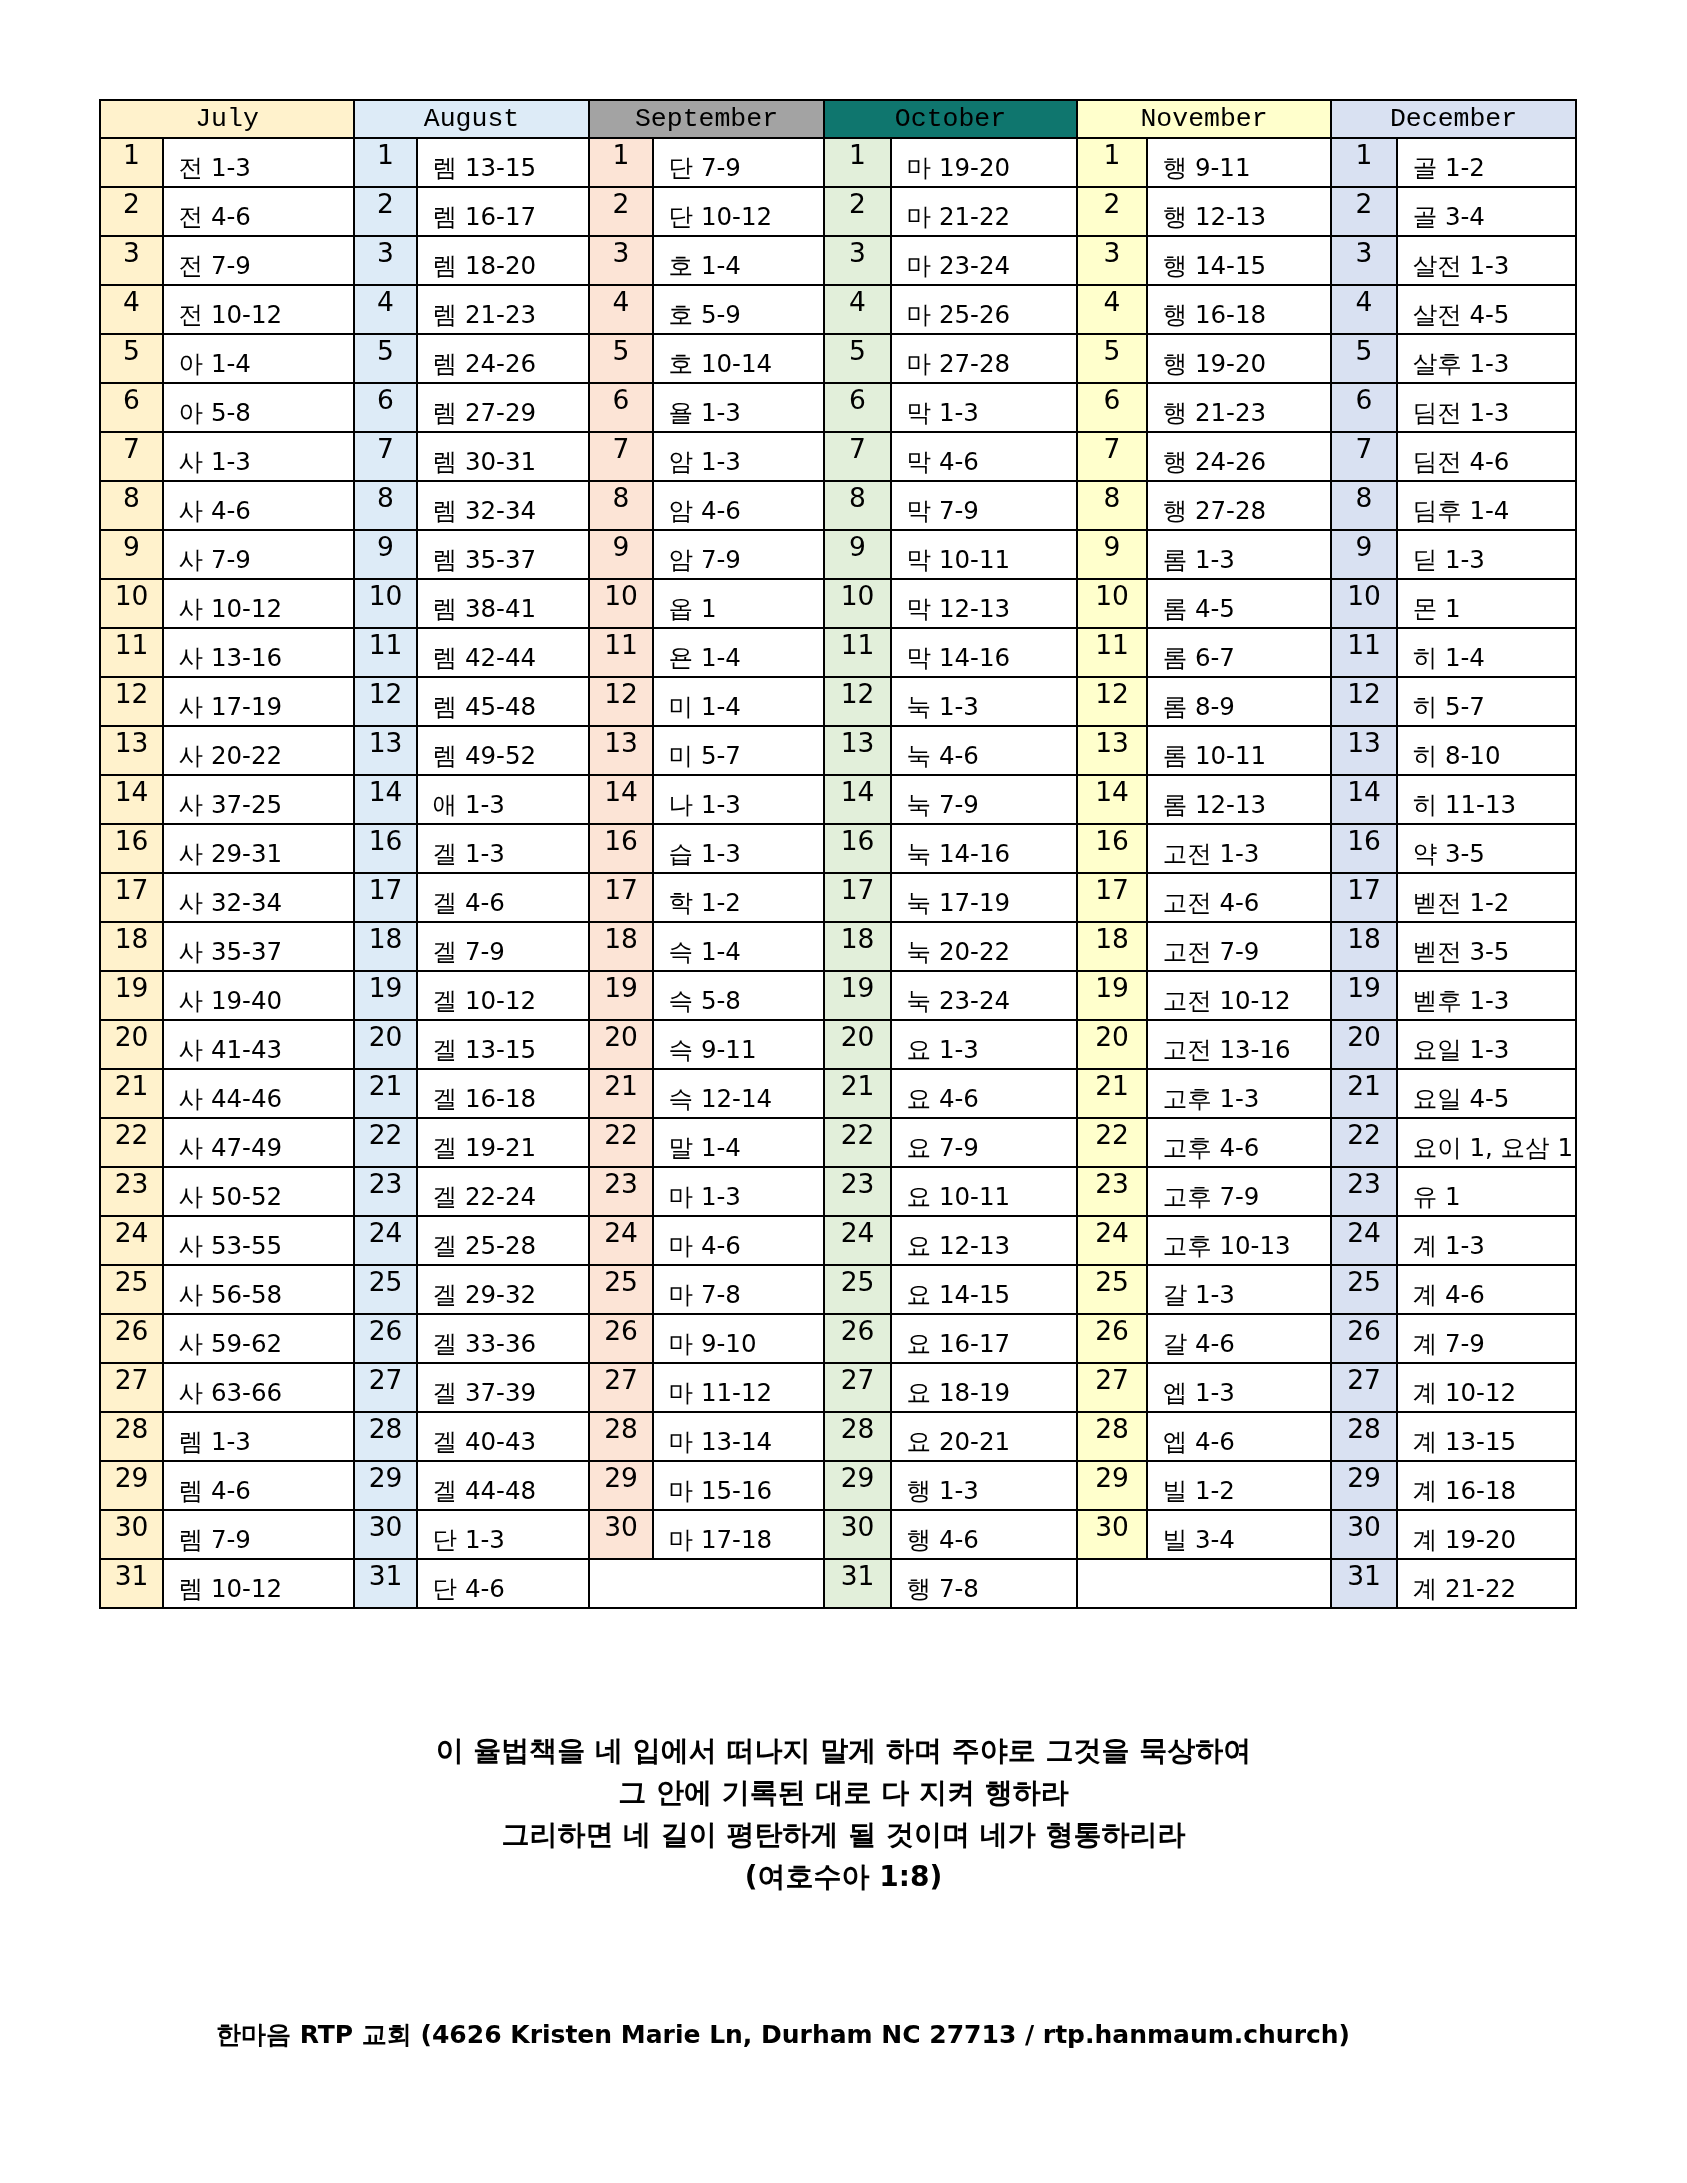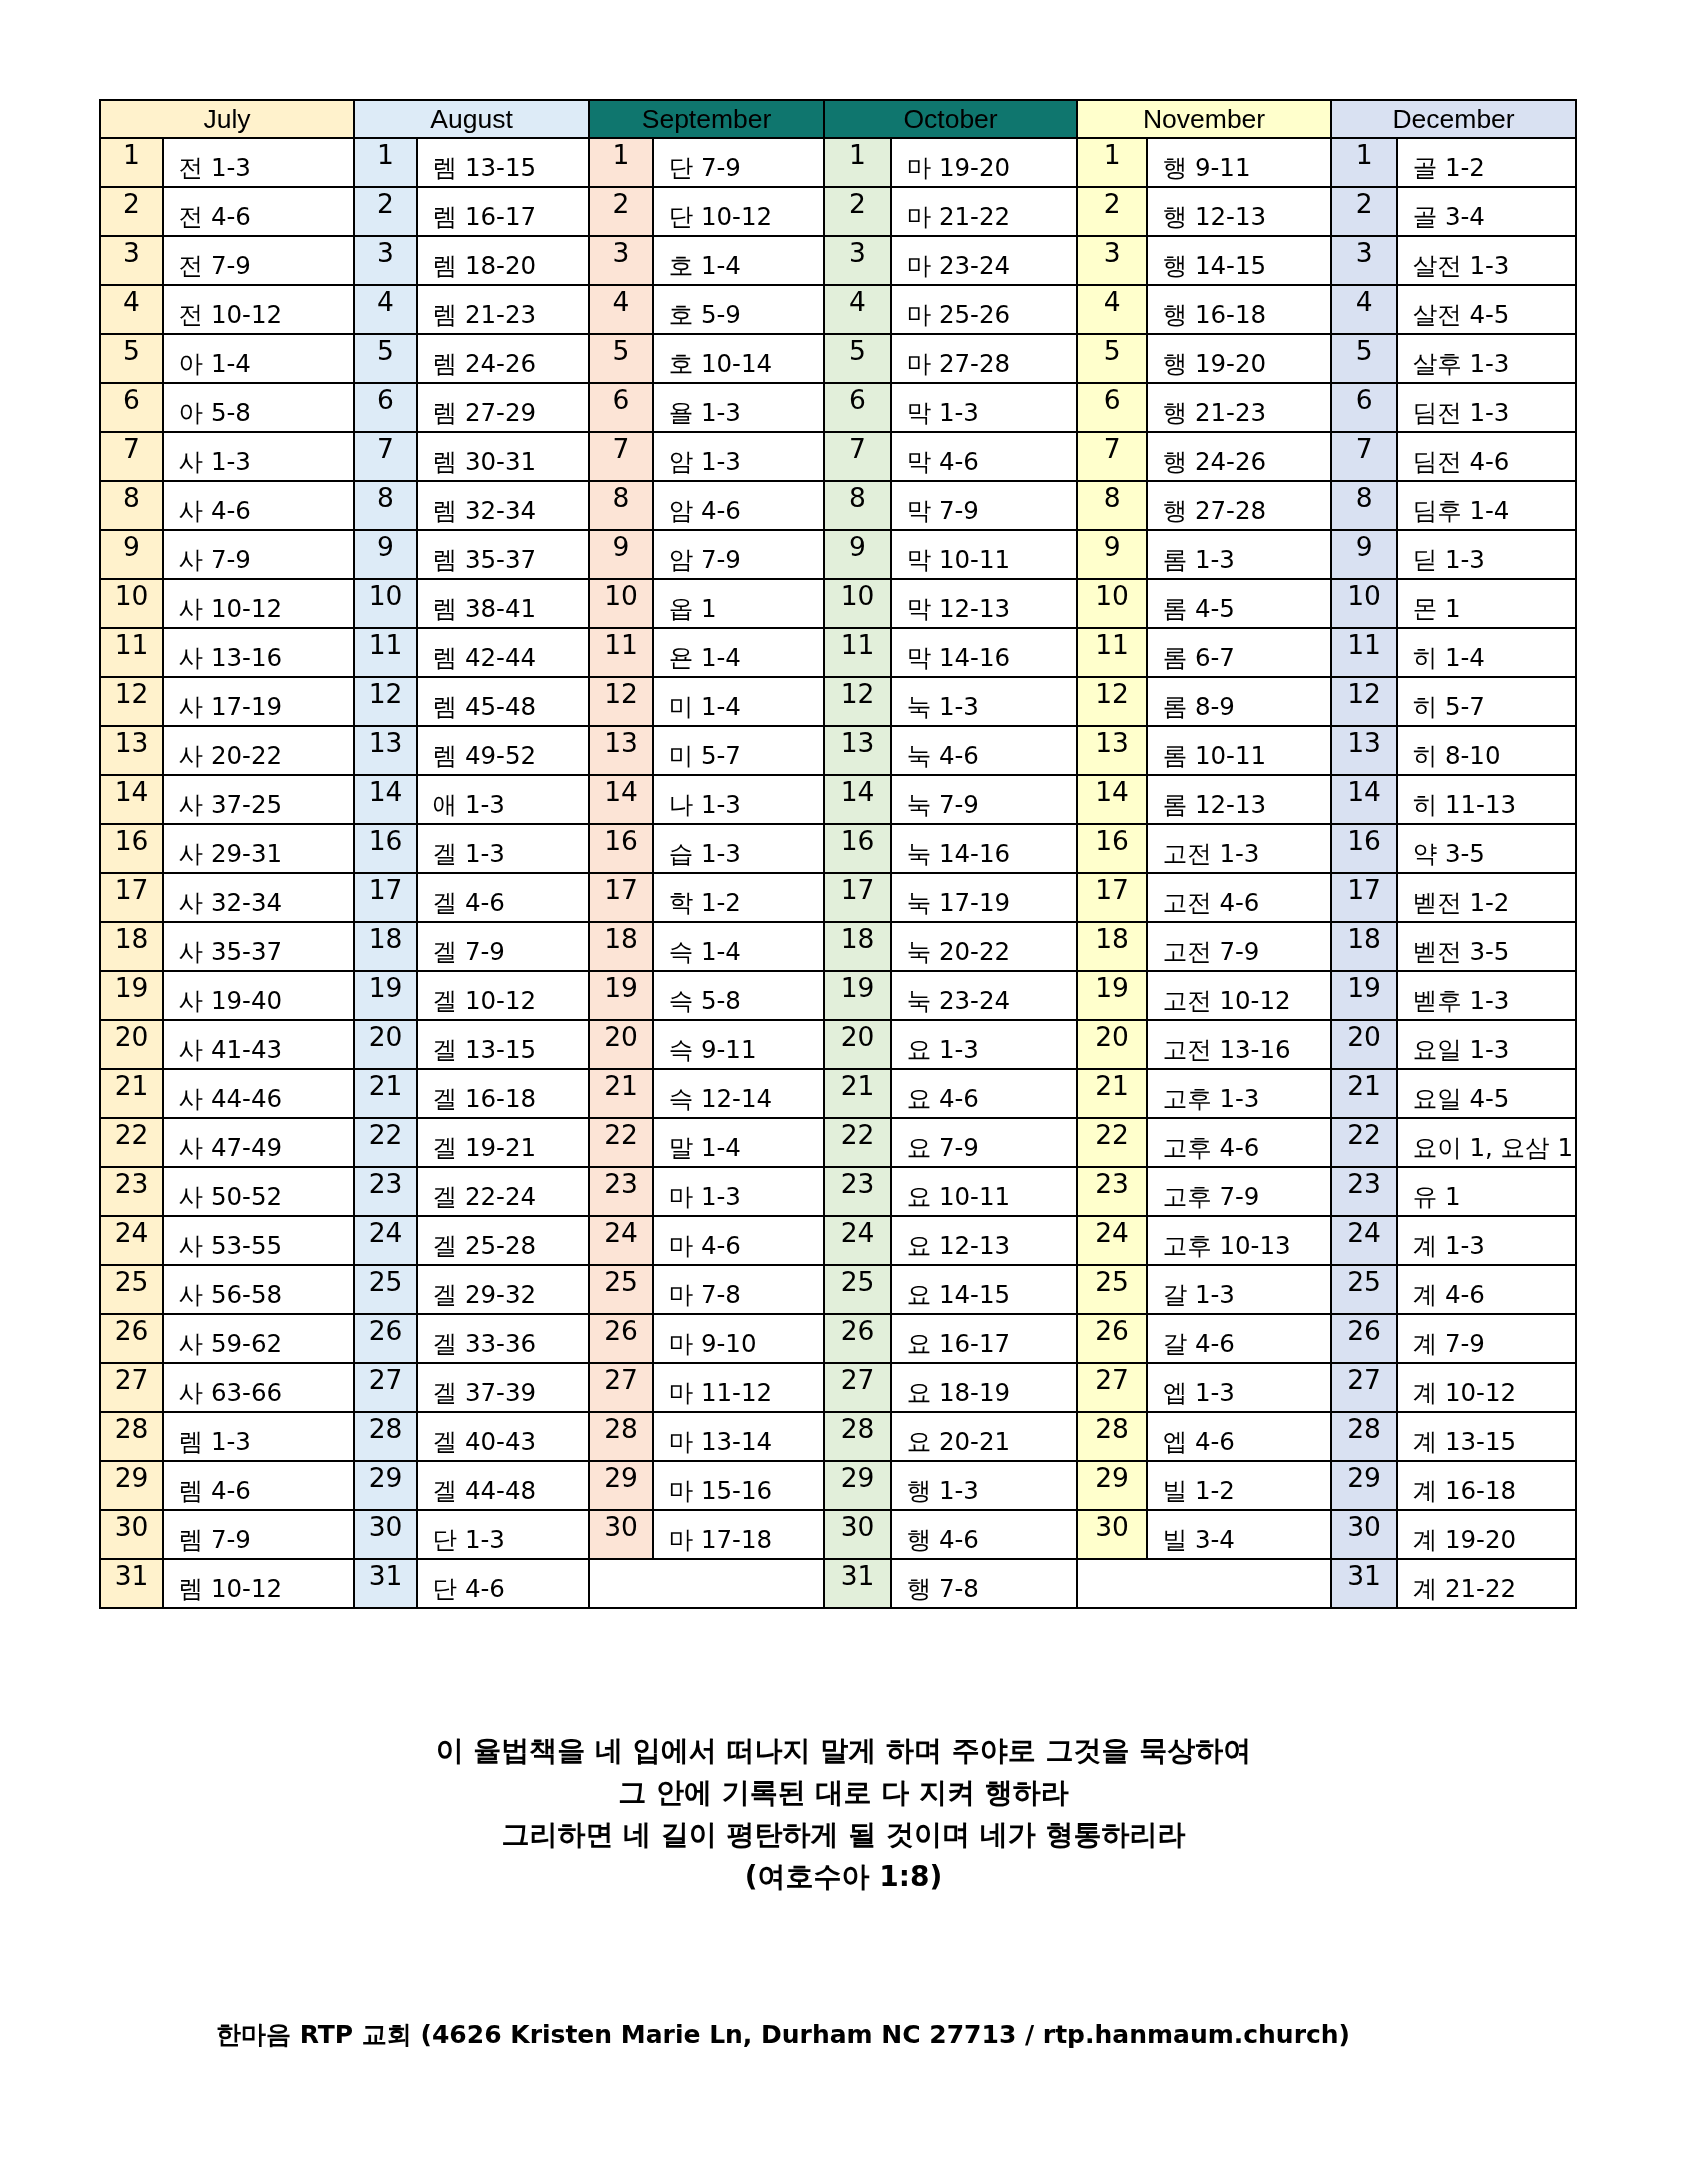--- a/index.html
+++ b/index.html
@@ -25,21 +25,21 @@
     }
     #plan-table td, #plan-table th {
       border: 2px solid #000;
       padding: 0;
       box-sizing: border-box;
       overflow: hidden;
       white-space: nowrap;
     }
     #plan-table th {
       height: 38px;
-      font-family: Liberation Sans, sans-serif;
+      font-family: Liberation Mono, monospace;
       font-weight: normal;
       font-size: 26.5px;
       text-align: center;
       vertical-align: middle;
       line-height: 34px;
     }
     #plan-table td {
       height: 49px;
     }
     td.num {
@@ -100,21 +100,21 @@
       <col style="width:186px">
     <col style="width:70px">
       <col style="width:184px">
     <col style="width:66px">
       <col style="width:179px">
   </colgroup>
   <thead>
     <tr id="header-row">
         <th colspan="2" style="background: rgb(255, 242, 204);">July</th>
         <th colspan="2" style="background: rgb(221, 235, 247);">August</th>
-        <th colspan="2" style="background: #0f766e;">September</th>
+        <th colspan="2" style="background: #a3a3a3;">September</th>
         <th colspan="2" style="background: #0f766e;">October</th>
         <th colspan="2" style="background: rgb(255, 255, 204);">November</th>
         <th colspan="2" style="background: rgb(217, 225, 242);">December</th>
       </tr>
   </thead>
   <tbody id="plan-body">
       <tr>
         <td class="num" style="background: rgb(255, 242, 204);">1</td>
         <td class="reading">전 1-3</td>
         <td class="num" style="background: rgb(221, 235, 247);">1</td>

